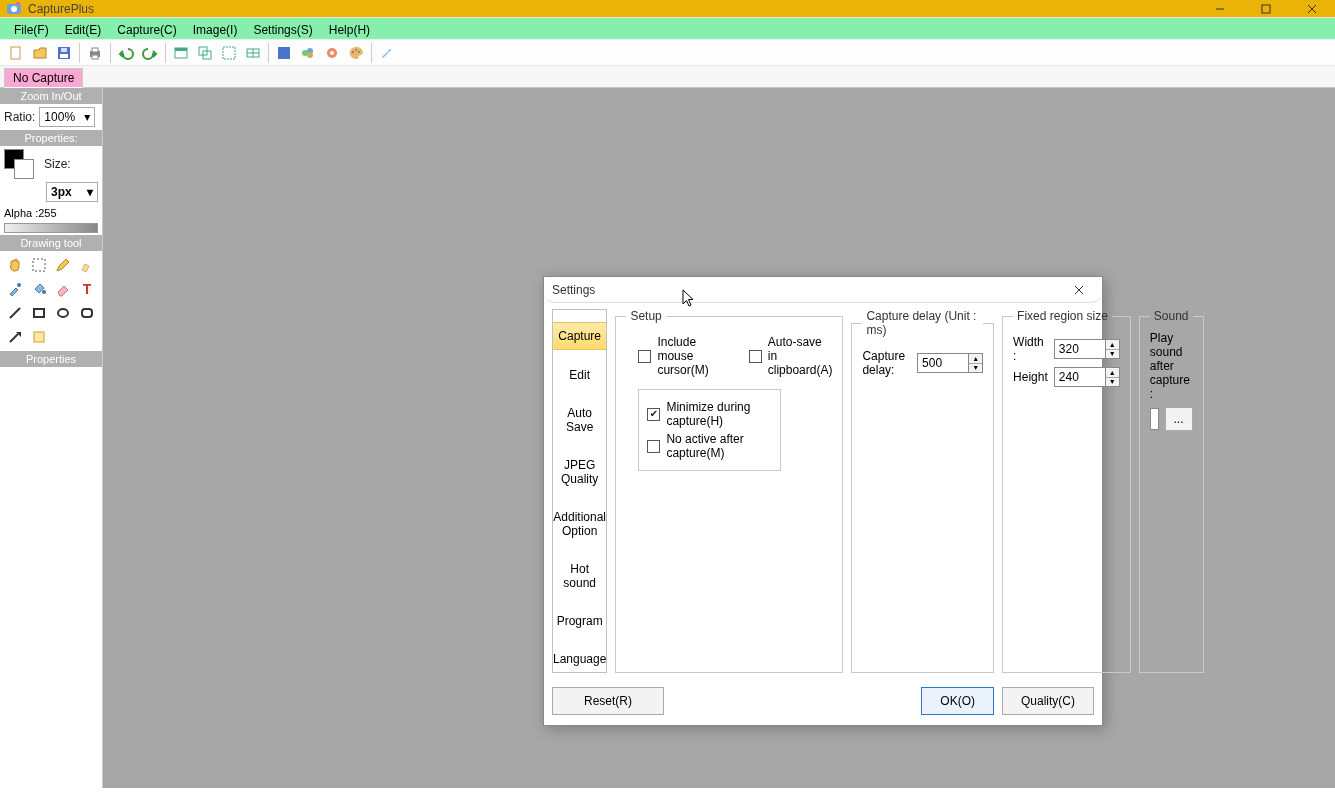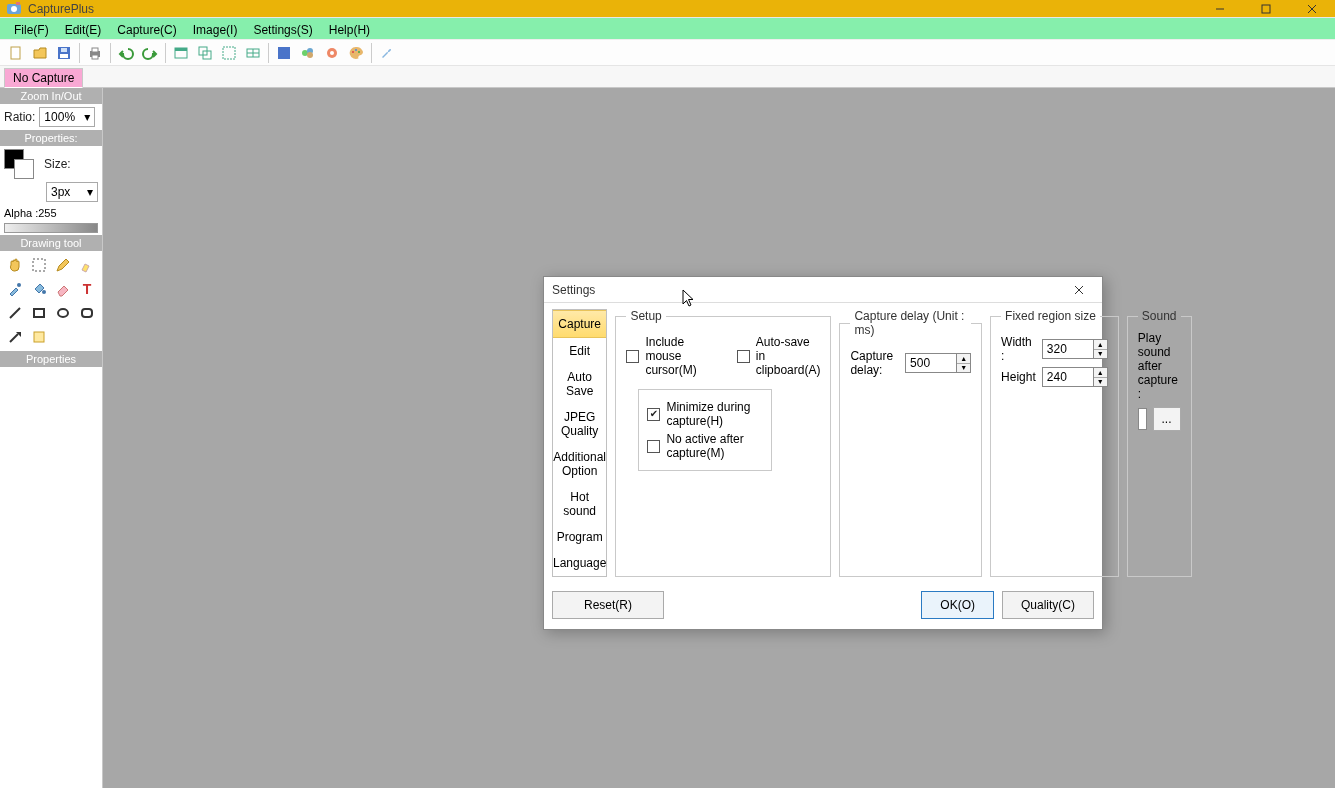--- a/index.html
+++ b/index.html
@@ -28,36 +28,36 @@
 
 .main { display:flex; height:calc(800px - 30px - 22px - 26px - 22px); }
 .sidebar { width:103px; background:#fff; border-right:1px solid #c8c8c8; display:flex; flex-direction:column; }
 .side-head { background:#b0b0b0; color:#fff; font-size:11px; text-align:center; padding:2px 0; }
 .side-row { display:flex; align-items:center; padding:3px 4px; gap:4px;border-radius:6px;}
 .side-row label { color:#222; }
 .ratio-box { border:1px solid #a9a9a9; height:20px; width:56px; display:flex; align-items:center; justify-content:space-between; padding:0 4px; background:#fff;}
 .swatch-stack { position:relative; width:36px; height:30px; }
 .swatch-stack .sw1 { position:absolute; top:0; left:0; width:20px; height:20px; background:#000; border:1px solid #888;}
 .swatch-stack .sw2 { position:absolute; top:10px; left:10px; width:20px; height:20px; background:#fff; border:1px solid #888;}
-.size-box { border:1px solid #a9a9a9; height:20px; width:52px; display:flex; align-items:center; justify-content:space-between; padding:4px 4px; background:#fff;}
+.size-box { border:1px solid #a9a9a9; height:20px; width:52px; display:flex; align-items:center; justify-content:space-between; padding:4px 4px; background:#fff;font-weight:bold;}
 .alpha-row { padding:2px 4px; font-size:11px;}
 .alpha-slider { height:10px; margin:2px 4px; background:linear-gradient(to right,#eee,#888); border:1px solid #999; position:relative;}
 .tool-grid { display:grid; grid-template-columns:repeat(4,22px); gap:2px; padding:3px 4px; }
 .tool-btn { width:22px; height:22px; border:1px solid transparent; display:flex; align-items:center; justify-content:center; }
 
 .canvas { flex:1; background:#a7a7a7; position:relative; }
 
 
 .dialog { position:absolute; left:440px; top:188px; width:560px; background:#fff; border:1px solid #888; box-shadow:3px 3px 14px rgba(0,0,0,.25); }
-.dialog .dlg-title { height:26px; display:flex; align-items:center; padding:0 8px; background:#fff; border-bottom:1px solid #ddd;}
+.dialog .dlg-title { height:26px; display:flex; align-items:center; padding:0 8px; background:#fff; border-bottom:1px solid #ddd;border-radius:11px;}
 .dialog .dlg-title .t { color:#333; }
 .dialog .dlg-close { margin-left:auto; width:30px; height:24px; display:flex; align-items:center; justify-content:center; }
 .dialog .dlg-body { display:flex; padding:6px 8px 8px 8px; gap:8px; }
 .dlg-nav { width:112px; border:1px solid #c0c0c0; background:#fff; display:flex; flex-direction:column; }
-.dlg-nav .nav-item { text-align:center; padding:6px 0; cursor:default; }
+.dlg-nav .nav-item { text-align:center; padding:6px 0; cursor:default;margin-top:12px; }
 .dlg-nav .nav-item.active { background:linear-gradient(#ffe9a8,#ffdb6e); border-top:1px solid #e8c35a; border-bottom:1px solid #e8c35a; }
 .dlg-content { flex:1; display:flex; flex-direction:row; gap:8px; }
 
 fieldset.group { border:1px solid #c9c9c9; padding:8px 10px 10px 10px; margin:0; }
 fieldset.group > legend { padding:0 4px; color:#333; }
 .chk-row { display:flex; align-items:center; gap:6px; margin:4px 0;}
 .chk { width:13px; height:13px; border:1px solid #555; display:inline-flex; align-items:center; justify-content:center; background:#fff; flex-shrink:0;}
 .chk.checked::after { content:"✔"; font-size:10px; color:#222; line-height:1; }
 
 .sub-box { border:1px solid #c9c9c9; padding:6px 8px; margin-top:8px;}
@@ -354,21 +354,21 @@
           <div class="nav-item">JPEG Quality</div>
           <div class="nav-item">Additional Option</div>
           <div class="nav-item">Hot sound</div>
           <div class="nav-item">Program</div>
           <div class="nav-item">Language</div>
         </div>
 
         <div class="dlg-content">
           <fieldset class="group">
             <legend>Setup</legend>
-            <div style="display:flex; gap:40px;">
+            <div style="display:flex; gap:40px;margin-left:12px;">
               <div class="chk-row">
                 <span class="chk"></span>
                 <span>Include mouse cursor(M)</span>
               </div>
               <div class="chk-row">
                 <span class="chk"></span>
                 <span>Auto-save in clipboard(A)</span>
               </div>
             </div>
             <div class="sub-box" style="width:69%; margin-left:12px;">

